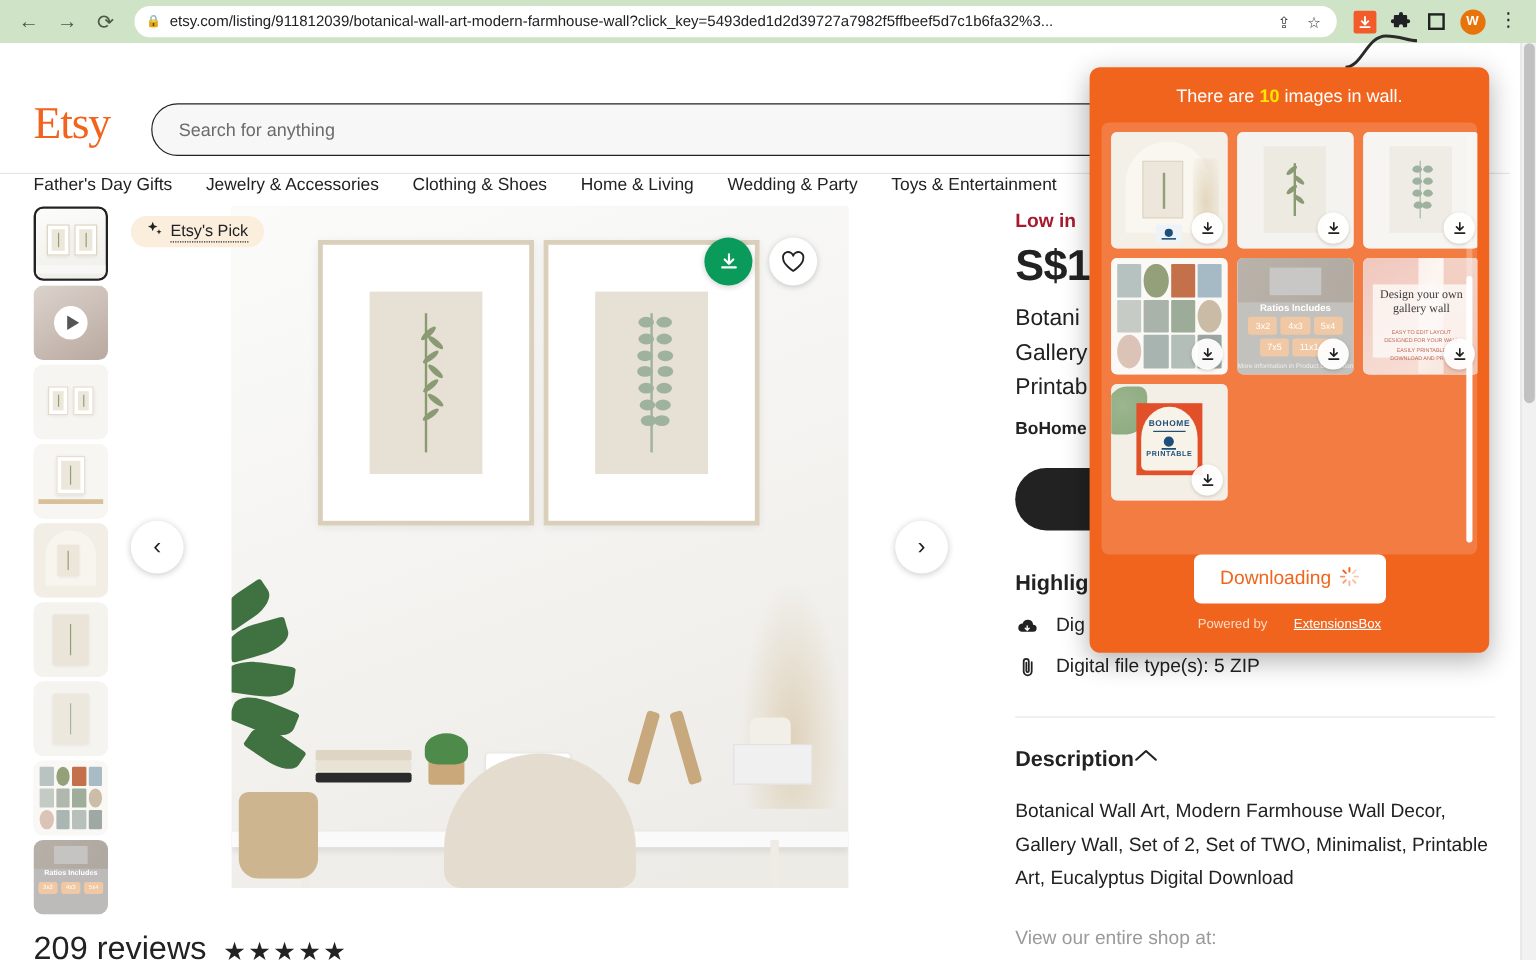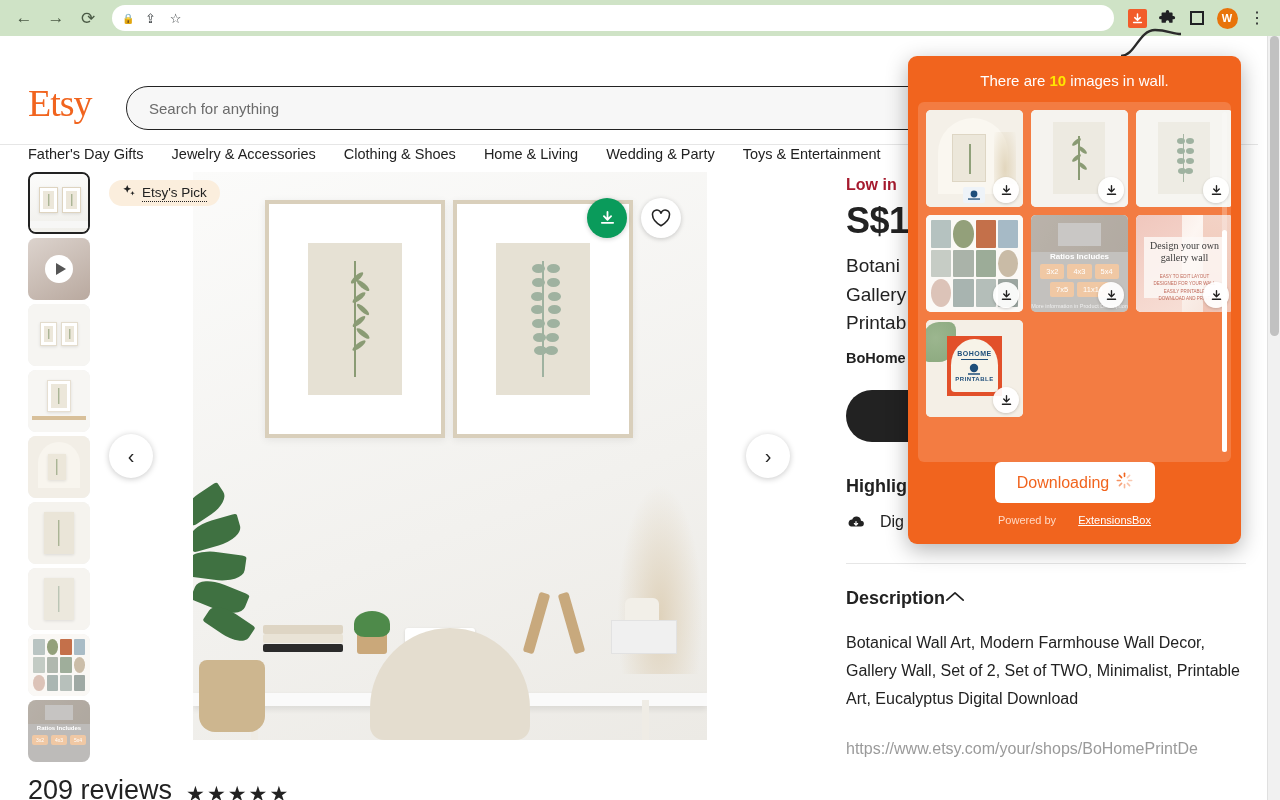--- a/index.html
+++ b/index.html
@@ -252,20 +252,21 @@
 </style>
 </head>
 <body>
 
 <div class="browser-bar">
   <div class="nav-btn">←</div>
   <div class="nav-btn">→</div>
   <div class="nav-btn">⟳</div>
   <div class="omnibox">
     <span class="lock">🔒</span>
+    <span class="url">etsy.com/listing/911812039/botanical-wall-art-modern-farmhouse-wall?click_key=5493ded1d2d39727a7982f5ffbeef5d7c1b6fa32%3...</span>
     <span class="obtn">⇪</span>
     <span class="obtn">☆</span>
   </div>
   <div class="tb-icon">
     <div class="ext-dl">
       <svg width="11" height="11" viewBox="0 0 11 11">
           <path d="M5.5 1v6M2.8 4.6l2.7 2.7 2.7-2.7M1.6 9.6h7.8" stroke="#fff" stroke-width="1.5" fill="none" stroke-linecap="round"></path>
         </svg>
     </div>
   </div>
@@ -509,31 +510,40 @@
   <div class="sec-title">Highlights</div>
   <div class="hl-row">
     <span class="hl-ic">
       <svg width="18" height="14" viewBox="0 0 20 15">
           <path d="M15.5 6a5 5 0 00-9.7-1.3A4 4 0 004.5 12.5h11a3.2 3.2 0 000-6.5z" fill="#222"></path>
           <path d="M10 7v4m-1.8-1.8L10 11l1.8-1.8" stroke="#fff" stroke-width="1.3" fill="none" stroke-linecap="round"></path>
         </svg>
     </span>
     <span>Dig</span>
   </div>
+  <div class="hl-row">
+    <span class="hl-ic">
+      <svg width="13" height="18" viewBox="0 0 14 19">
+          <path d="M10.5 5v8.2a3.6 3.6 0 01-7.2 0V4.4a2.3 2.3 0 114.6 0v8.4a1.1 1.1 0 01-2.2 0V5.3" stroke="#222" stroke-width="1.6" fill="none" stroke-linecap="round"></path>
+        </svg>
+    </span>
+    <span>Digital file type(s): 5 ZIP</span>
+  </div>
 
   <div class="desc-head">
     <span class="sec-title" style="margin:0">Description</span>
     <span>
       <svg width="20" height="13" viewBox="0 0 22 13">
           <path d="M2 10.5L11 2.5l9 8" stroke="#222" stroke-width="1.9" fill="none" stroke-linecap="round" stroke-linejoin="round"></path>
         </svg>
     </span>
   </div>
   <div class="desc-body">Botanical Wall Art, Modern Farmhouse Wall Decor, Gallery Wall, Set of 2, Set of TWO, Minimalist, Printable Art, Eucalyptus Digital Download</div>
   <div class="desc-sub">
+    <div>View our entire shop at:</div>
     <div>https://www.etsy.com/your/shops/BoHomePrintDe</div>
   </div>
 </div>
 
 <div class="popup-pointer">
   <svg width="60" height="30" viewBox="0 0 60 30">
       <path d="M0 28 C14 28 18 2 34 2 C46 2 52 6 60 6" stroke="#2b2b2b" stroke-width="2.4" fill="none"></path>
     </svg>
 </div>
 

